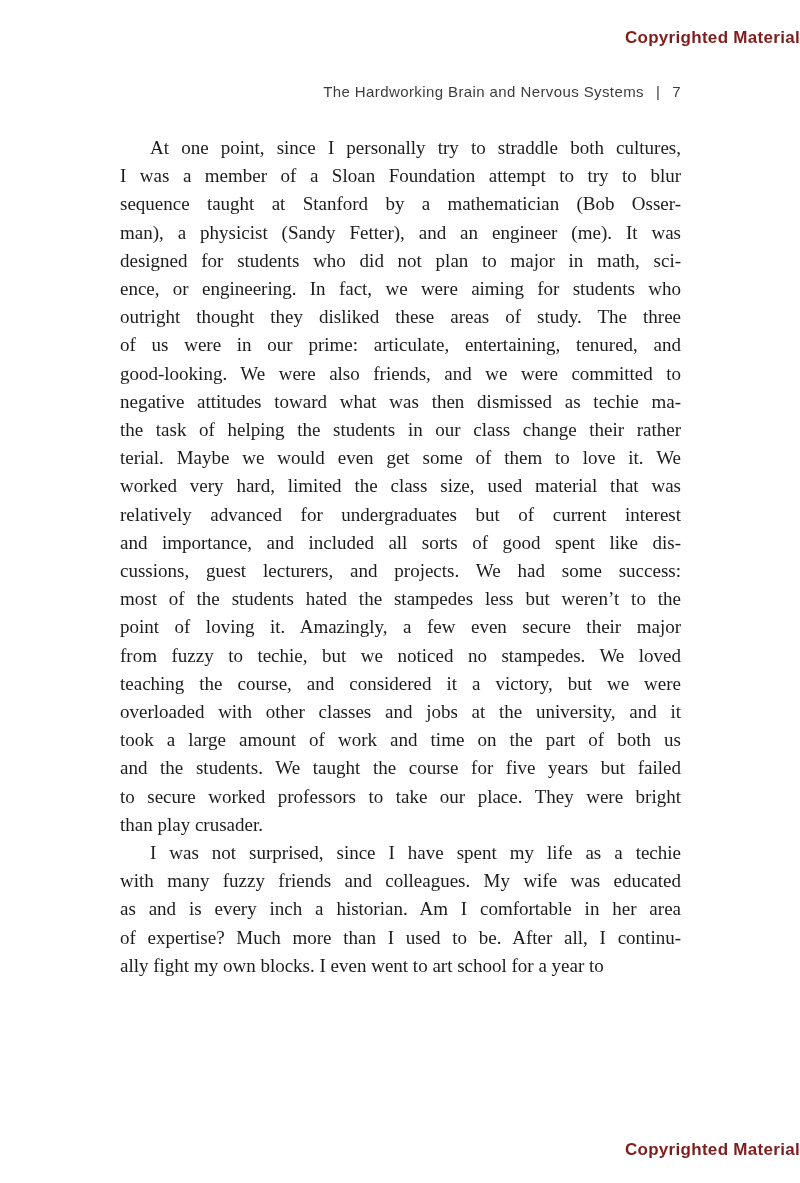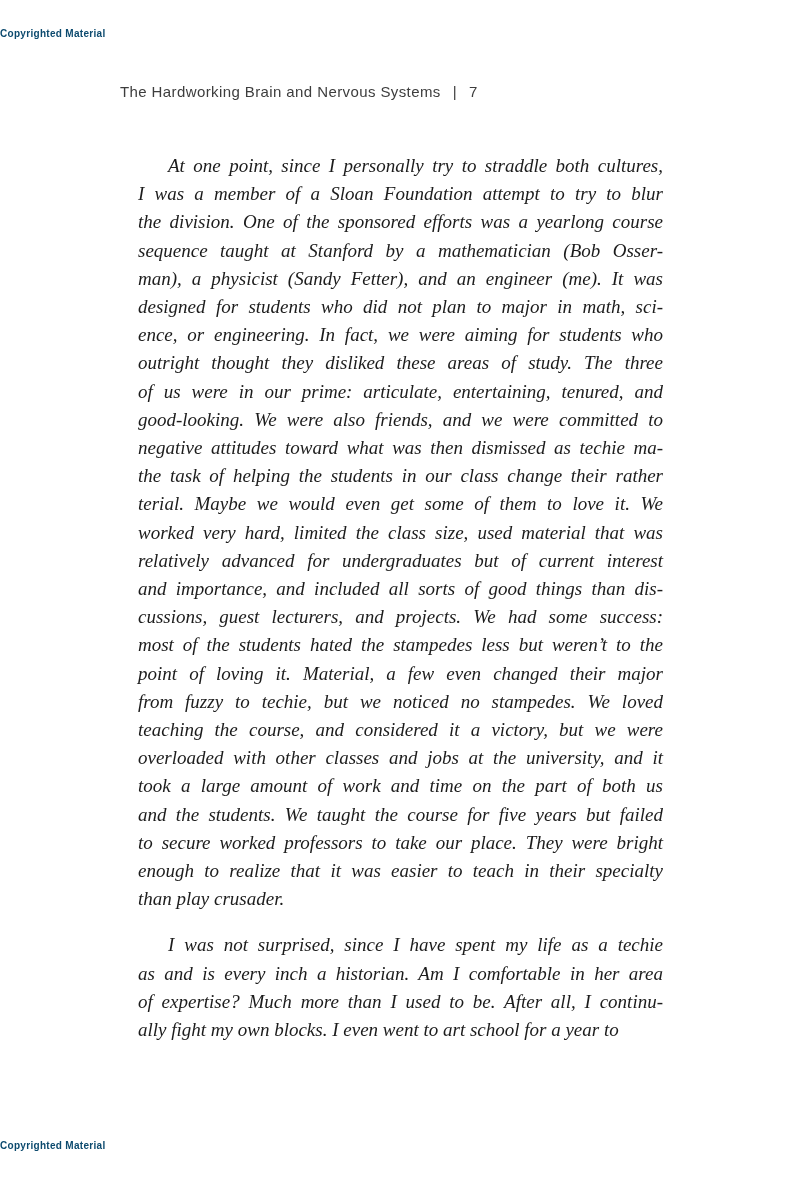--- a/index.html
+++ b/index.html
@@ -12,35 +12,35 @@
     width: 800px;
     height: 1183px;
     background: #ffffff;
     overflow: hidden;
     font-family: "Liberation Serif", "DejaVu Serif", serif;
   }
   .copyright {
     position: absolute;
     left: 0;
     right: 0;
-    text-align: left;
+    text-align: right;
     font-family: "Liberation Sans", "DejaVu Sans", sans-serif;
-    font-size: 10px;
+    font-size: 17px;
     font-weight: 700;
     letter-spacing: 0.3px;
-    color: #0c4a6e;
+    color: #7f1d1d;
   }
   .copyright.top { top: 28px; }
   .copyright.bottom { top: 1140px; }
   .running-head {
     position: absolute;
     top: 83px;
     left: 120px;
     right: 119px;
-    text-align: left;
+    text-align: right;
     font-family: "Liberation Sans", "DejaVu Sans", sans-serif;
     font-size: 15px;
     font-weight: 400;
     letter-spacing: 0.4px;
     color: #3d3d3d;
     white-space: nowrap;
   }
   .running-head .sep {
     display: inline-block;
     margin: 0 12px;
@@ -51,21 +51,21 @@
   }
   .body-text {
     position: absolute;
     top: 134px;
     left: 120px;
     width: 561px;
     color: #1c1c1c;
     font-size: 19px;
     line-height: 28.2px;
   }
-  .paragraph { margin: 18px; font-style: italic; }
+  .paragraph { margin: 0; }
   .line {
     text-align: justify;
     text-align-last: justify;
     white-space: normal;
   }
   .line.last {
     text-align-last: left;
   }
   .line.first {
     padding-left: 30px;
@@ -79,48 +79,47 @@
   <div class="copyright top">Copyrighted Material</div>
 
   <div class="running-head">
     <span>The Hardworking Brain and Nervous Systems</span><span class="sep">|</span><span class="pagenum">7</span>
   </div>
 
   <div class="body-text">
       <div class="paragraph">
         <div class="line first">At one point, since I personally try to straddle both cultures,</div>
         <div class="line">I was a member of a Sloan Foundation attempt to try to blur</div>
-        <div class="line">the division. One of the sponsored efforts was a yearlong course</div>
         <div class="line">sequence taught at Stanford by a mathematician (Bob Osser-</div>
         <div class="line">man), a physicist (Sandy Fetter), and an engineer (me). It was</div>
         <div class="line">designed for students who did not plan to major in math, sci-</div>
         <div class="line">ence, or engineering. In fact, we were aiming for students who</div>
         <div class="line">outright thought they disliked these areas of study. The three</div>
         <div class="line">of us were in our prime: articulate, entertaining, tenured, and</div>
         <div class="line">good-looking. We were also friends, and we were committed to</div>
         <div class="line">negative attitudes toward what was then dismissed as techie ma-</div>
         <div class="line">the task of helping the students in our class change their rather</div>
         <div class="line">terial. Maybe we would even get some of them to love it. We</div>
         <div class="line">worked very hard, limited the class size, used material that was</div>
         <div class="line">relatively advanced for undergraduates but of current interest</div>
-        <div class="line">and importance, and included all sorts of good things than dis-</div>
+        <div class="line">and importance, and included all sorts of good spent like dis-</div>
         <div class="line">cussions, guest lecturers, and projects. We had some success:</div>
         <div class="line">most of the students hated the stampedes less but weren’t to the</div>
-        <div class="line">point of loving it. Material, a few even changed their major</div>
+        <div class="line">point of loving it. Amazingly, a few even secure their major</div>
         <div class="line">from fuzzy to techie, but we noticed no stampedes. We loved</div>
         <div class="line">teaching the course, and considered it a victory, but we were</div>
         <div class="line">overloaded with other classes and jobs at the university, and it</div>
         <div class="line">took a large amount of work and time on the part of both us</div>
         <div class="line">and the students. We taught the course for five years but failed</div>
         <div class="line">to secure worked professors to take our place. They were bright</div>
-        <div class="line">enough to realize that it was easier to teach in their specialty</div>
         <div class="line last">than play crusader.</div>
       </div>
       <div class="paragraph">
         <div class="line first">I was not surprised, since I have spent my life as a techie</div>
+        <div class="line">with many fuzzy friends and colleagues. My wife was educated</div>
         <div class="line">as and is every inch a historian. Am I comfortable in her area</div>
         <div class="line">of expertise? Much more than I used to be. After all, I continu-</div>
         <div class="line last">ally fight my own blocks. I even went to art school for a year to</div>
       </div>
     </div>
 
   <div class="copyright bottom">Copyrighted Material</div>
 
 </div>
 

